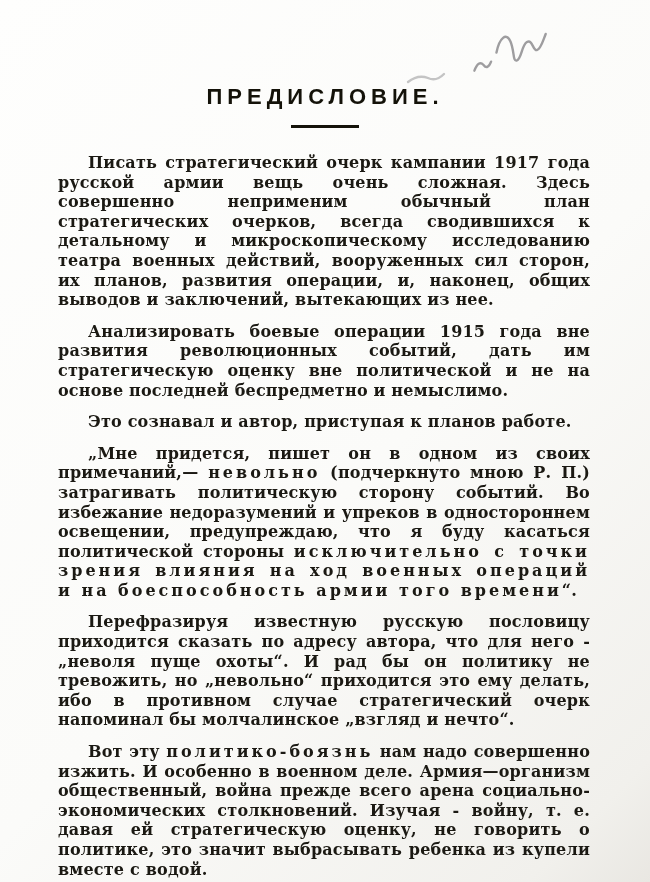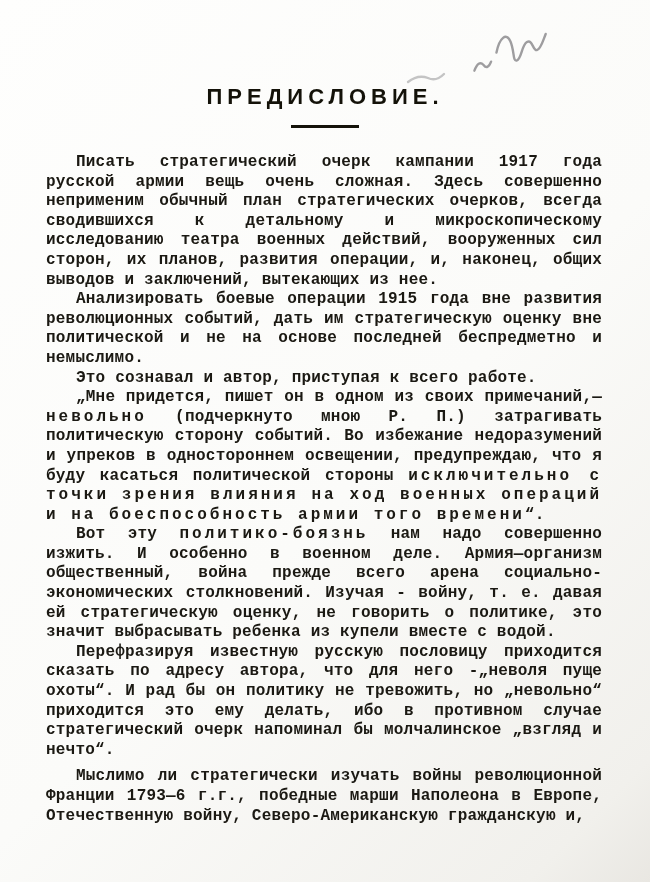--- a/index.html
+++ b/index.html
@@ -43,23 +43,22 @@
   .doc-body {
     margin: 25px 48px 0 46px;
     font-size: 16px;
     line-height: 19.6px;
     font-weight: bold;
     text-align: justify;
     letter-spacing: 0.2px;
     color: #1b1913;
   }
   .doc-body p {
-    margin: 0;
+    margin: 12px;
     text-indent: 30px;
-    font-family: Liberation Mono, monospace;
   }
   .doc-body p.gap {
     margin-top: 7px;
   }
   .spaced {
     letter-spacing: 3px;
   }
 </style>
 </head>
 <body>
@@ -74,20 +73,20 @@
     </g>
   </svg>
 
   <h1 class="page-title">ПРЕДИСЛОВИЕ.</h1>
 
   <div class="title-rule"></div>
 
   <div class="doc-body" id="doc-body">
       <p><span>Писать стратегический очерк кампании 1917 года русской армии вещь очень сложная. Здесь совершенно неприменим обычный план стратегических очерков, всегда сводившихся к детальному и микроскопическому исследованию театра военных действий, вооруженных сил сторон, их планов, развития операции, и, наконец, общих выводов и заключений, вытекающих из нее.</span></p>
       <p><span>Анализировать боевые операции 1915 года вне развития революционных событий, дать им стратегическую оценку вне политической и не на основе последней беспредметно и немыслимо.</span></p>
-      <p><span>Это сознавал и автор, приступая к всего работе.</span></p>
+      <p><span>Это сознавал и автор, приступая к планов работе.</span></p>
       <p><span>„Мне придется, пишет он в одном из своих примечаний,— </span><span class="spaced">невольно</span><span> (подчеркнуто мною Р. П.) затрагивать политическую сторону событий. Во избежание недоразумений и упреков в одностороннем освещении, предупреждаю, что я буду касаться политической стороны </span><span class="spaced">исключительно с точки зрения влияния на ход военных операций и на боеспособность армии того времени</span><span>“.</span></p>
+      <p><span>Перефразируя известную русскую пословицу приходится сказать по адресу автора, что для него -„неволя пуще охоты“. И рад бы он политику не тревожить, но „невольно“ приходится это ему делать, ибо в противном случае стратегический очерк напоминал бы молчалинское „взгляд и нечто“.</span></p>
       <p><span>Вот эту </span><span class="spaced">политико-боязнь</span><span> нам надо совершенно изжить. И особенно в военном деле. Армия—организм общественный, война прежде всего арена социально-экономических столкновений. Изучая - войну, т. е. давая ей стратегическую оценку, не говорить о политике, это значит выбрасывать ребенка из купели вместе с водой.</span></p>
-      <p><span>Перефразируя известную русскую пословицу приходится сказать по адресу автора, что для него -„неволя пуще охоты“. И рад бы он политику не тревожить, но „невольно“ приходится это ему делать, ибо в противном случае стратегический очерк напоминал бы молчалинское „взгляд и нечто“.</span></p>
       <p class="gap"><span>Мыслимо ли стратегически изучать войны революционной Франции 1793—6 г.г., победные марши Наполеона в Европе, Отечественную войну, Северо-Американскую гражданскую и,</span></p>
     </div>
 
 </div>
 
 </body></html>

